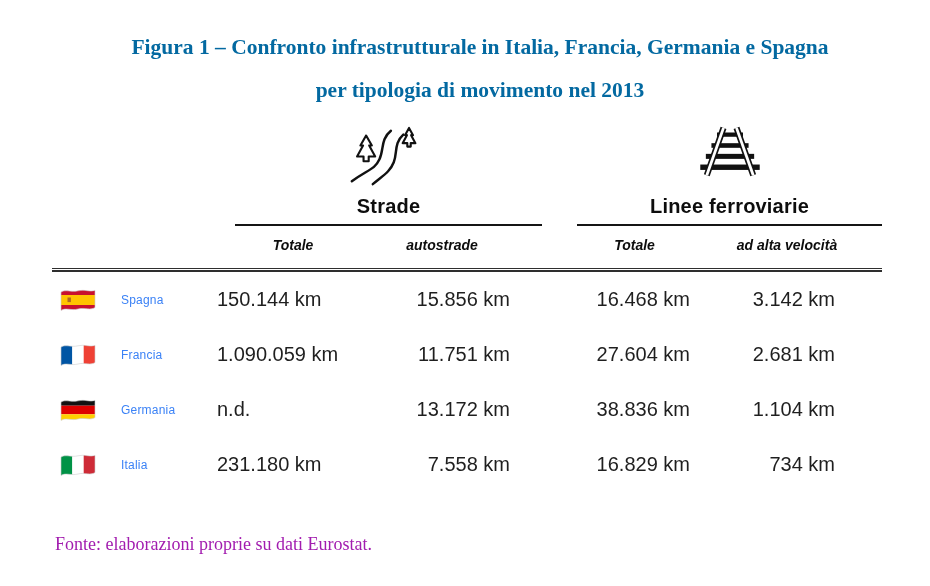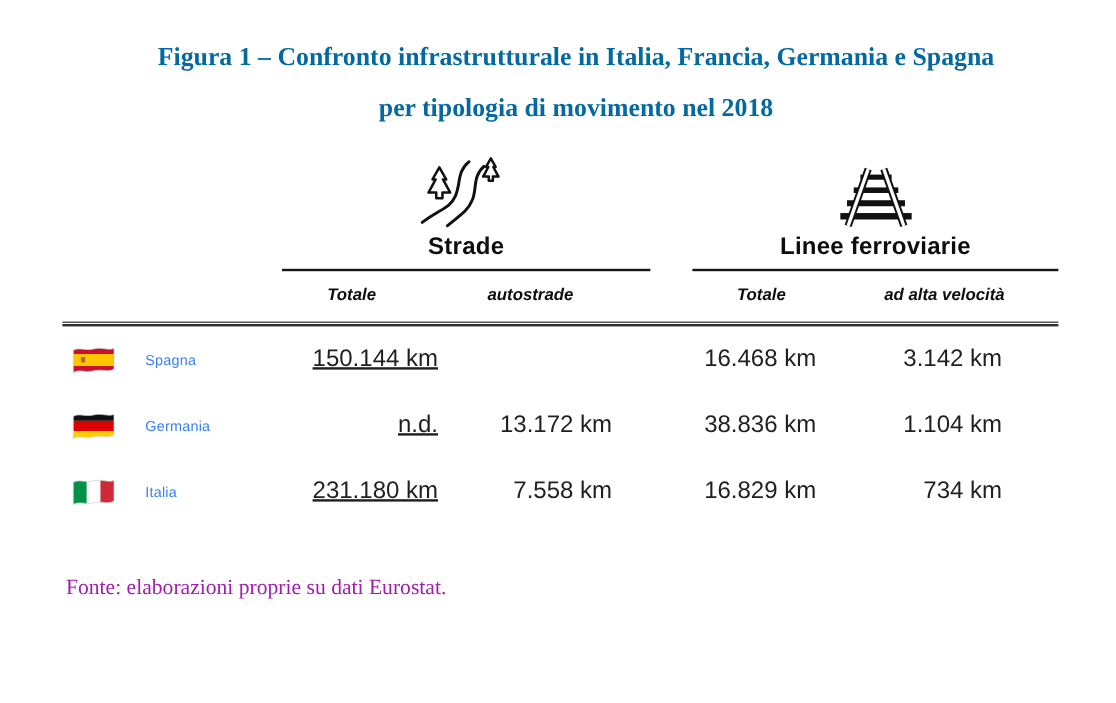--- a/index.html
+++ b/index.html
@@ -20,21 +20,21 @@
 
   
   .grid {
     display:grid;
     grid-template-columns:45px 60px 112px 152px 146px 62px 115px 190px;
   }
 
   
   .groups-row { margin-top:14px; height:100px; }
   .group {
-    display:flex; flex-direction:column; align-items:center; justify-content:flex-end;
+    display:flex; flex-direction:column; align-items:center; justify-content:space-between;
     border-bottom:2px solid #151515; padding-bottom:6px; height:100px;
   }
   .group-strade { grid-column:4 / 6; margin-left:18px; margin-right:-27px; }
   .group-ferro  { grid-column:7 / 9; }
   .group-label { font-weight:700; font-size:20px; letter-spacing:0.2px; color:#0d0d0d; margin-top:4px; }
   .icon { display:block; line-height:0; }
 
   
   .sub-row { height:38px; }
   .sub {
@@ -49,39 +49,39 @@
   .double-rule {
     grid-column:2 / 9; margin-left:7px; height:4px;
     border-top:1.8px solid #2e2e2e; border-bottom:2.2px solid #2e2e2e;
   }
 
   
   .row { height:55px; align-items:center; }
   .cell-flag { grid-column:2; display:flex; justify-content:center; align-items:center; padding-left:6px; }
   .cell-country { grid-column:3; padding-left:16px; font-weight:400; font-size:12px; letter-spacing:0.2px; color:#3b82f6; }
   .val { font-size:20px; color:#1f1f1f; white-space:nowrap; }
-  .v0 { grid-column:4; text-align:right; padding-right:4px;text-decoration:underline; }
+  .v0 { grid-column:4; padding-right:4px; }
   .v1 { grid-column:5; text-align:right; padding-right:5px; }
-  .v2 { grid-column:7; text-align:center; padding-right:2px; }
+  .v2 { grid-column:7; text-align:right; padding-right:2px; }
   .v3 { grid-column:8; text-align:right; padding-right:47px; }
 
   
   .footer {
     margin:42px 0 0 55px;
     font-family:"Liberation Serif", serif; font-size:18px; color:#a21caf;
   }
 </style>
 </head>
 <body>
 
 <div class="page">
 
   <div class="title">
     <div>Figura 1 – Confronto infrastrutturale in Italia, Francia, Germania e Spagna</div>
-    <div>per tipologia di movimento nel 2018</div>
+    <div>per tipologia di movimento nel 2013</div>
   </div>
 
   <div class="grid groups-row">
 
     <div class="group group-strade">
       <span class="icon">
         <svg width="86" height="61" viewBox="0 0 90 64">
           <g fill="none" stroke="#111" stroke-width="2.6" stroke-linecap="round">
             <path d="M6,58 C22,46 30,46 35,35 C40,24 36,14 47,5"></path>
             <path d="M28,61 C40,51 46,48 50,38 C54,28 50,18 60,9"></path>
@@ -141,24 +141,47 @@
           <rect x="0" y="0" width="38" height="8" fill="#c8102e"></rect>
           <rect x="0" y="8" width="38" height="10" fill="#ffc400"></rect>
           <rect x="0" y="18" width="38" height="8" fill="#c8102e"></rect>
           <rect x="8.5" y="10.5" width="3.4" height="4.6" fill="#b06820"></rect>
         </g>
         <path d="M2,5 C7,2 12,5.6 19,3.8 C26,2 31,5.4 36,3.4 L36,20.6 C31,23.6 26,20.2 19,22 C12,23.8 7,20.4 2,23.4 Z" fill="none" stroke="#cfcfcf" stroke-width="0.6"></path>
       </svg>
     </div>
     <div class="cell-country">Spagna</div>
     <div class="val v0">150.144 km</div>
+    <div class="val v1">15.856 km</div>
     <div class="val v2">16.468 km</div>
     <div class="val v3">3.142 km</div>
   </div>
 
+  <div class="grid row">
+    <div class="cell-flag">
+      <svg width="38" height="26" viewBox="0 0 38 26">
+        <defs>
+            <clipPath id="cFR">
+              <path d="M2,5 C7,2 12,5.6 19,3.8 C26,2 31,5.4 36,3.4 L36,20.6 C31,23.6 26,20.2 19,22 C12,23.8 7,20.4 2,23.4 Z"></path>
+            </clipPath>
+          </defs>
+        <g clip-path="url(#cFR)">
+          <rect x="0" y="0" width="13.3" height="26" fill="#0055a4"></rect>
+          <rect x="13.3" y="0" width="11.4" height="26" fill="#ffffff"></rect>
+          <rect x="24.7" y="0" width="13.3" height="26" fill="#ef4135"></rect>
+        </g>
+        <path d="M2,5 C7,2 12,5.6 19,3.8 C26,2 31,5.4 36,3.4 L36,20.6 C31,23.6 26,20.2 19,22 C12,23.8 7,20.4 2,23.4 Z" fill="none" stroke="#cfcfcf" stroke-width="0.6"></path>
+      </svg>
+    </div>
+    <div class="cell-country">Francia</div>
+    <div class="val v0">1.090.059 km</div>
+    <div class="val v1">11.751 km</div>
+    <div class="val v2">27.604 km</div>
+    <div class="val v3">2.681 km</div>
+  </div>
 
   <div class="grid row">
     <div class="cell-flag">
       <svg width="38" height="26" viewBox="0 0 38 26">
         <defs>
             <clipPath id="cDE">
               <path d="M2,5 C7,2 12,5.6 19,3.8 C26,2 31,5.4 36,3.4 L36,20.6 C31,23.6 26,20.2 19,22 C12,23.8 7,20.4 2,23.4 Z"></path>
             </clipPath>
           </defs>
         <g clip-path="url(#cDE)">

